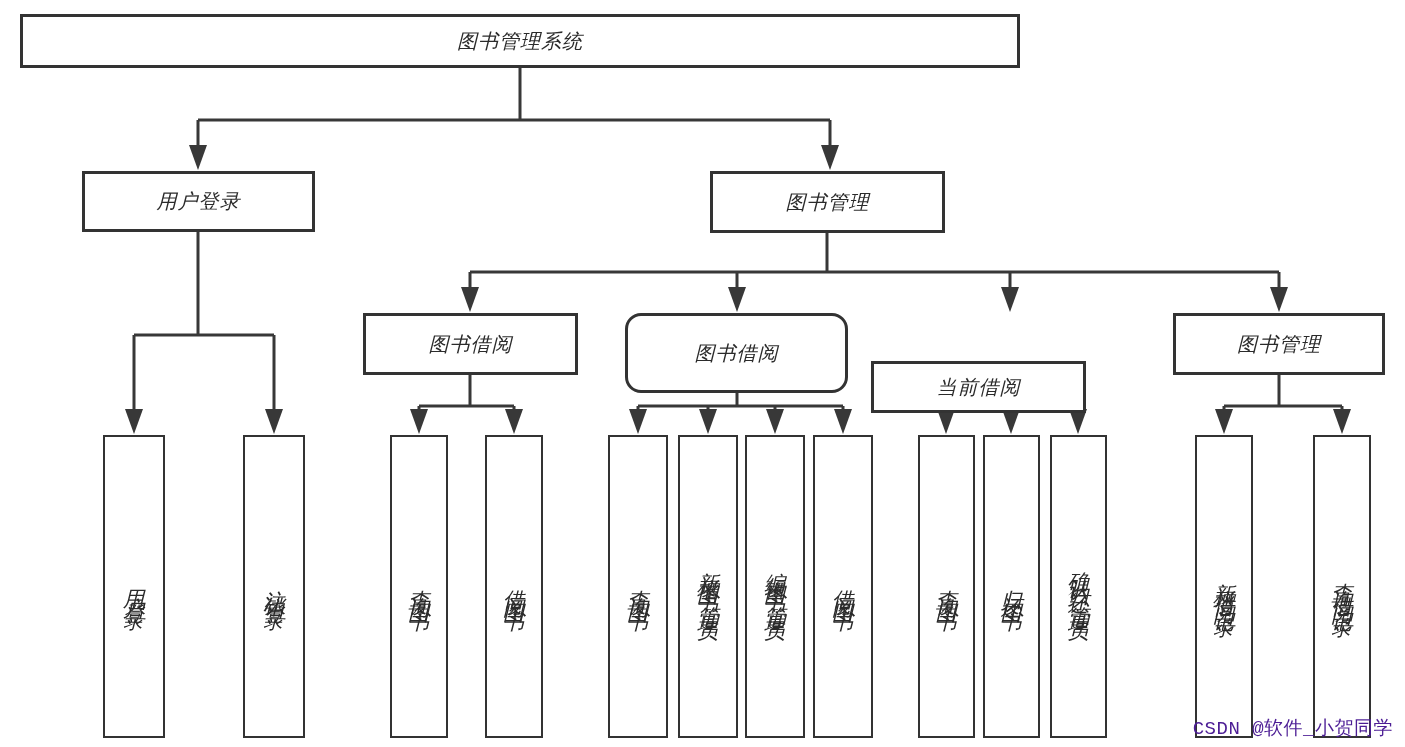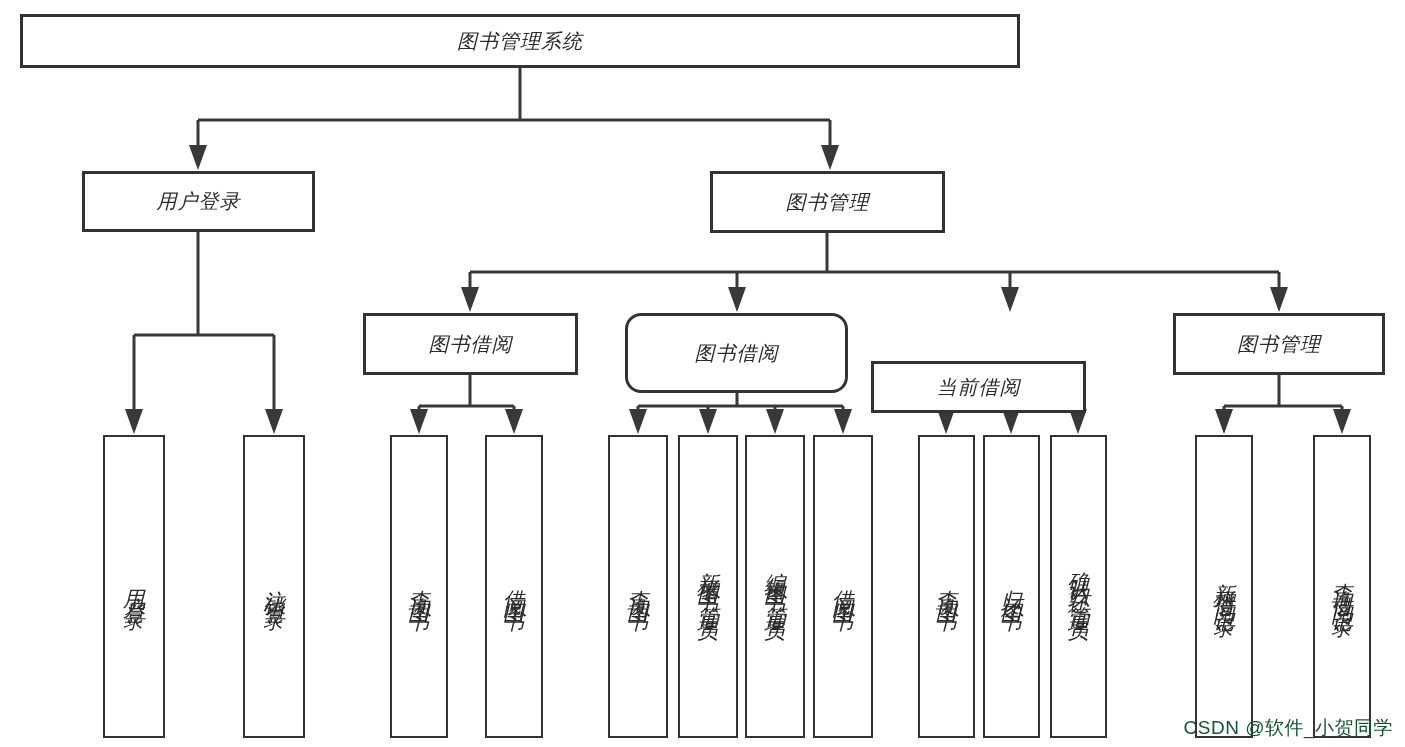--- a/index.html
+++ b/index.html
@@ -38,23 +38,24 @@
     text-orientation: mixed;
     font-size: 21px;
     letter-spacing: 7px;
     line-height: 1;
   }
   .watermark {
     position: absolute;
     right: 12px;
     bottom: 6px;
     font-size: 19px;
-    color: #14532d;
+    color: #4c1d95;
     letter-spacing: 0.5px;
     white-space: nowrap;
+    font-family: Liberation Mono, monospace;
   }
 </style>
 </head>
 <body>
 
 <div class="canvas">
 
   <svg class="connectors" viewBox="0 0 1405 747" xmlns="http://www.w3.org/2000/svg" aria-hidden="true">
     <path fill="none" stroke="#383838" stroke-width="3" d="
       M520 68 V120 M198 120 H830 M198 120 V146 M830 120 V146

